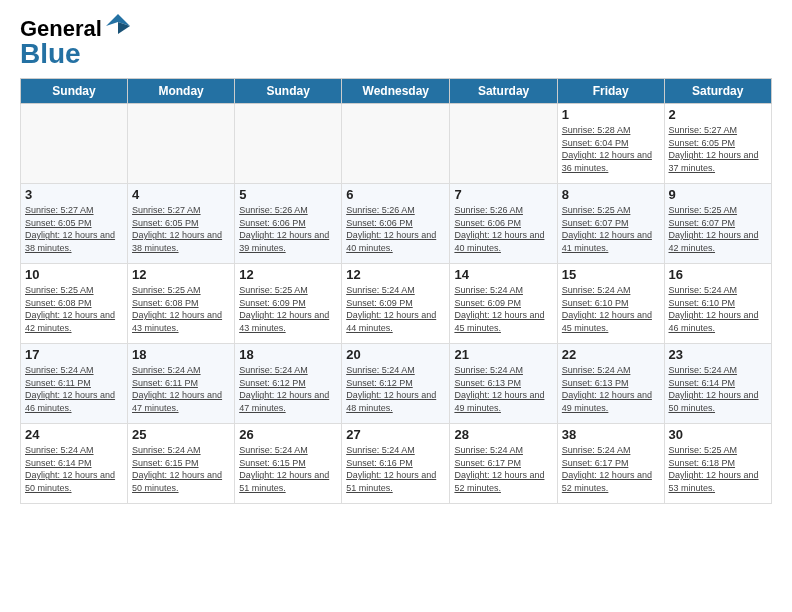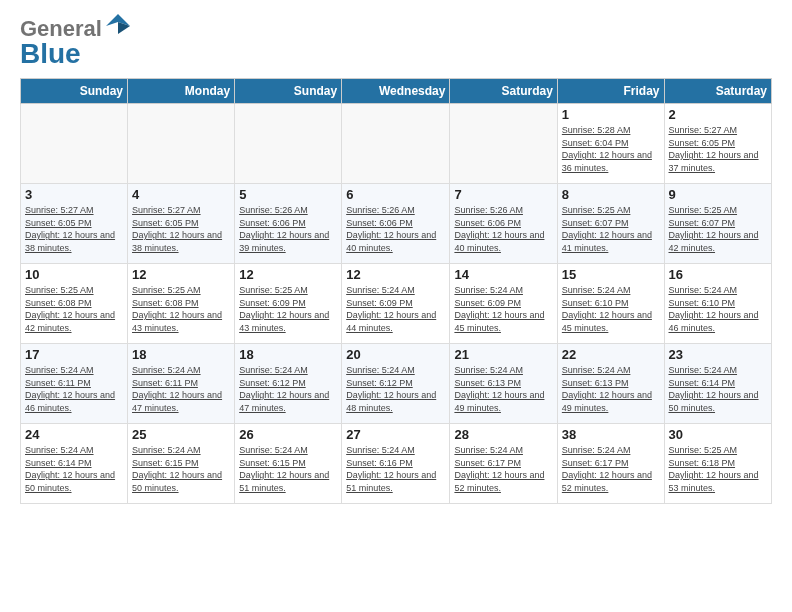--- a/index.html
+++ b/index.html
@@ -6,38 +6,38 @@
     body { width: 792px; height: 612px; font-family: Arial, sans-serif; background: #fff; overflow: hidden; }
 
     .header { display: flex; justify-content: space-between; align-items: flex-start; padding: 16px 20px 8px 20px; }
     .logo { display: flex; align-items: center; }
 
     .title-block { text-align: right; }
     .month-title { font-size: 36px; font-weight: bold; color: #333; }
     .location { font-size: 14px; color: #555; margin-top: 2px; }
 
     .calendar { width: 100%; border-collapse: collapse; margin: 0 10px; width: calc(100% - 20px); margin-left: 10px; }
-    .calendar th { background-color: #2471a3; color: white; font-size: 12px; font-weight: bold; padding: 5px 4px; text-align: right; border: 1px solid #ccc; }
+    .calendar th { background-color: #2471a3; color: white; font-size: 12px; font-weight: bold; padding: 5px 4px; text-align: center; border: 1px solid #ccc; }
     .calendar td { vertical-align: top; font-size: 9.5px; color: #333; padding: 3px 4px; border: 1px solid #ddd; background: #fff; width: 110px; height: 80px; }
     .calendar td.empty { background: #f8f8f8; }
     .calendar tr:nth-child(even) td { background: #f5f8fc; }
     .calendar tr:nth-child(even) td.empty { background: #f0f0f0; }
     .day-num { font-size: 13px; font-weight: bold; color: #222; display: block; margin-bottom: 2px; }
     .day-info { font-size: 9px; color: #444; line-height: 1.4; text-decoration: underline; }
 
     .calendar-wrap { padding: 0 10px 8px 10px; }
   </style>
 </head>
 <body>
 
 <div class="header">
   <div class="logo">
     <div>
       <div style="display:flex;align-items:center;">
-        <span style="font-size:22px;font-weight:bold;color:#737373;">General</span>
+        <span style="font-size:22px;font-weight:bold;color:#000000;">General</span>
         <svg width="28" height="28" viewBox="0 0 28 28" style="margin-left:2px;margin-top:-6px;">
           <polygon points="14,2 26,14 14,10 2,14" fill="#2471a3"></polygon>
           <polygon points="14,10 26,14 14,22" fill="#1a5276"></polygon>
         </svg>
       </div>
       <div style="font-size:28px;font-weight:bold;color:#2471a3;margin-top:-4px;">Blue</div>
     </div>
   </div>
   <div class="title-block">
     <div class="month-title"></div>

